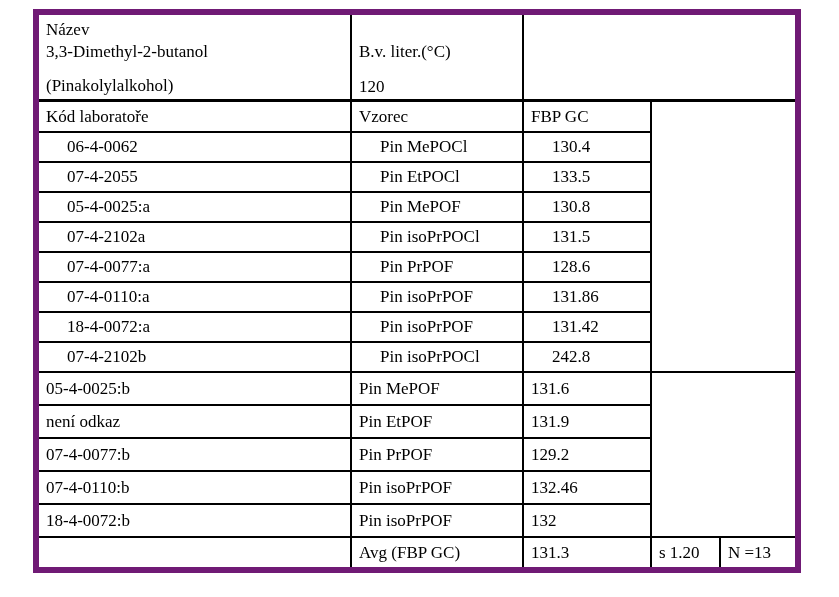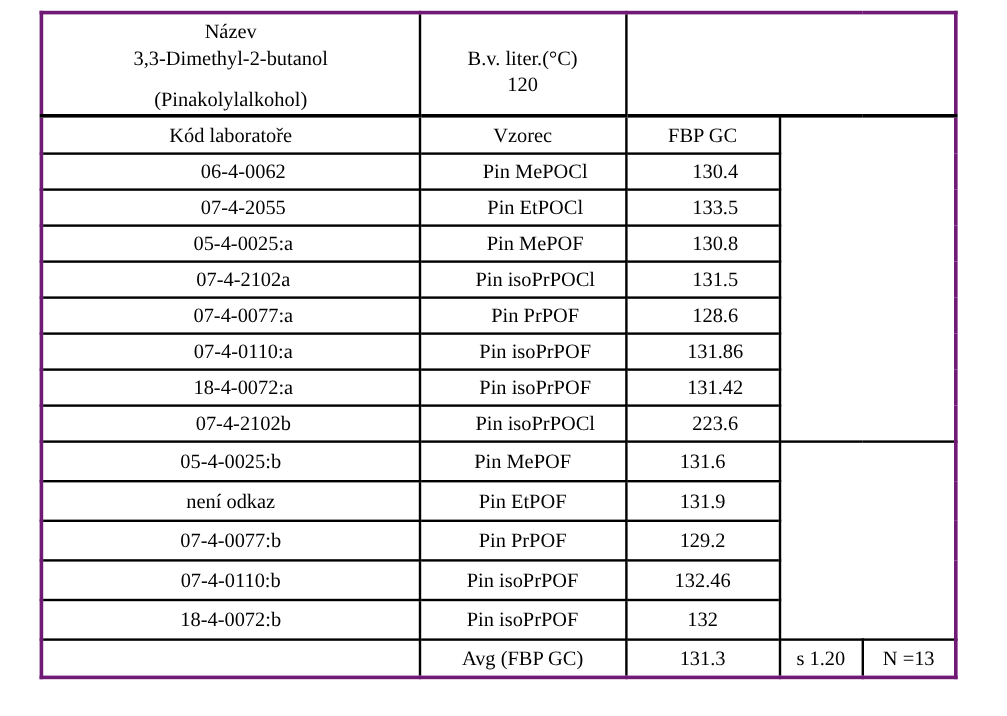--- a/index.html
+++ b/index.html
@@ -20,43 +20,42 @@
     height: 597px;
     background: #ffffff;
   }
   table.results {
     position: absolute;
     left: 33px;
     top: 9px;
     width: 762px;
     border-collapse: collapse;
     table-layout: fixed;
-    border: 3px solid #701a75;
-    text-align: center;
+    border: 6px solid #701a75;
   }
   table.results td {
     border: 2px solid #000000;
     padding: 1px 7px;
     font-size: 17px;
     line-height: 22px;
     vertical-align: middle;
     overflow: hidden;
     white-space: nowrap;
   }
   
   tr.hr1 td {
     height: 80px;
     vertical-align: top;
     border-bottom-width: 3px;
   }
   .title-line1 { margin-top: 3px; }
   .title-line2 { margin-top: 0px; }
   .title-line3 { margin-top: 12px; }
   .bp-label    { margin-top: 25px; }
-  .bp-value    { margin-top: 0; }
+  .bp-value    { margin-top: 13px; }
   
   tr.hr2 td { height: 27px; }
   
   tr.data-a td { height: 26px; padding-left: 28px; }
   tr.data-b td { height: 29px; margin-top: 19px; }
   tr.avg  td { height: 27px; }
   
   td.span-upper { border-bottom: 1px solid #888888; }
   td.span-lower { border-top: 1px solid #888888; }
   .caption {
@@ -136,21 +135,21 @@
       <td>131.86</td>
     </tr>
     <tr class="data-a">
       <td>18-4-0072:a</td>
       <td>Pin isoPrPOF</td>
       <td>131.42</td>
     </tr>
     <tr class="data-a">
       <td>07-4-2102b</td>
       <td>Pin isoPrPOCl</td>
-      <td>223.6</td>
+      <td>242.8</td>
     </tr>
 
     <tr class="data-b">
       <td>05-4-0025:b</td>
       <td>Pin MePOF</td>
       <td>131.6</td>
       <td colspan="2" rowspan="5" class="span-lower"></td>
     </tr>
     <tr class="data-b">
       <td>není odkaz</td>

